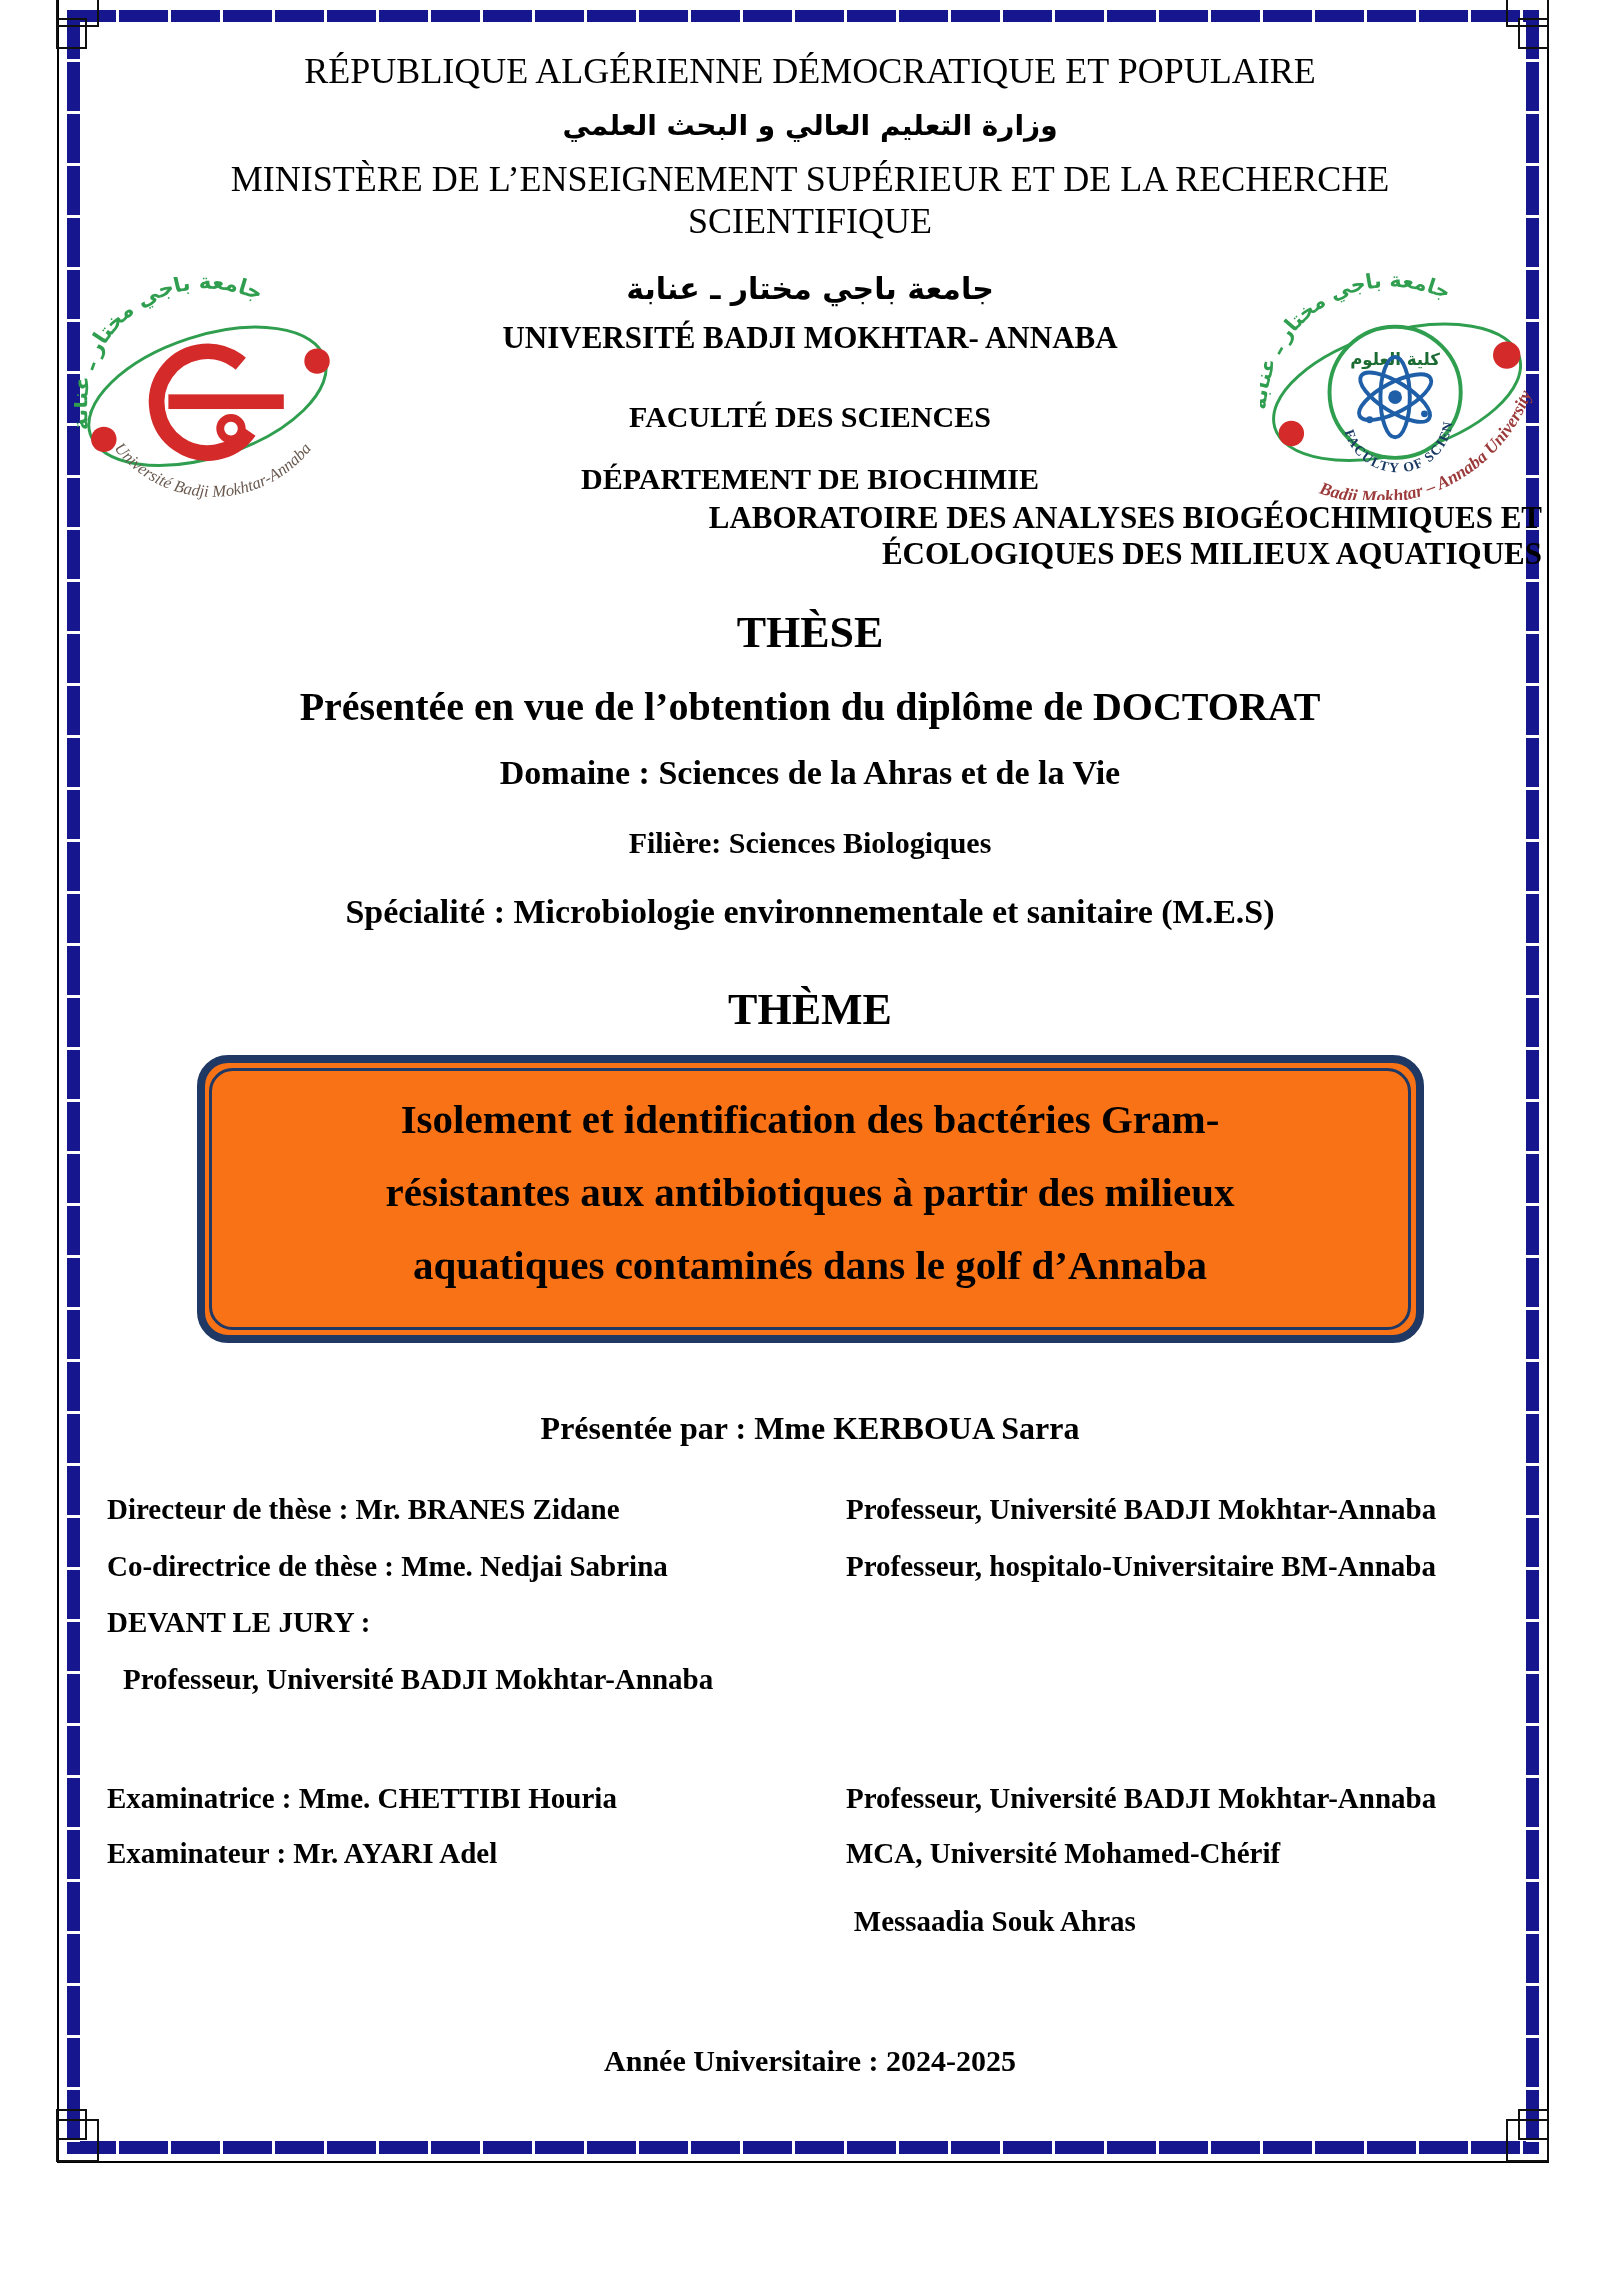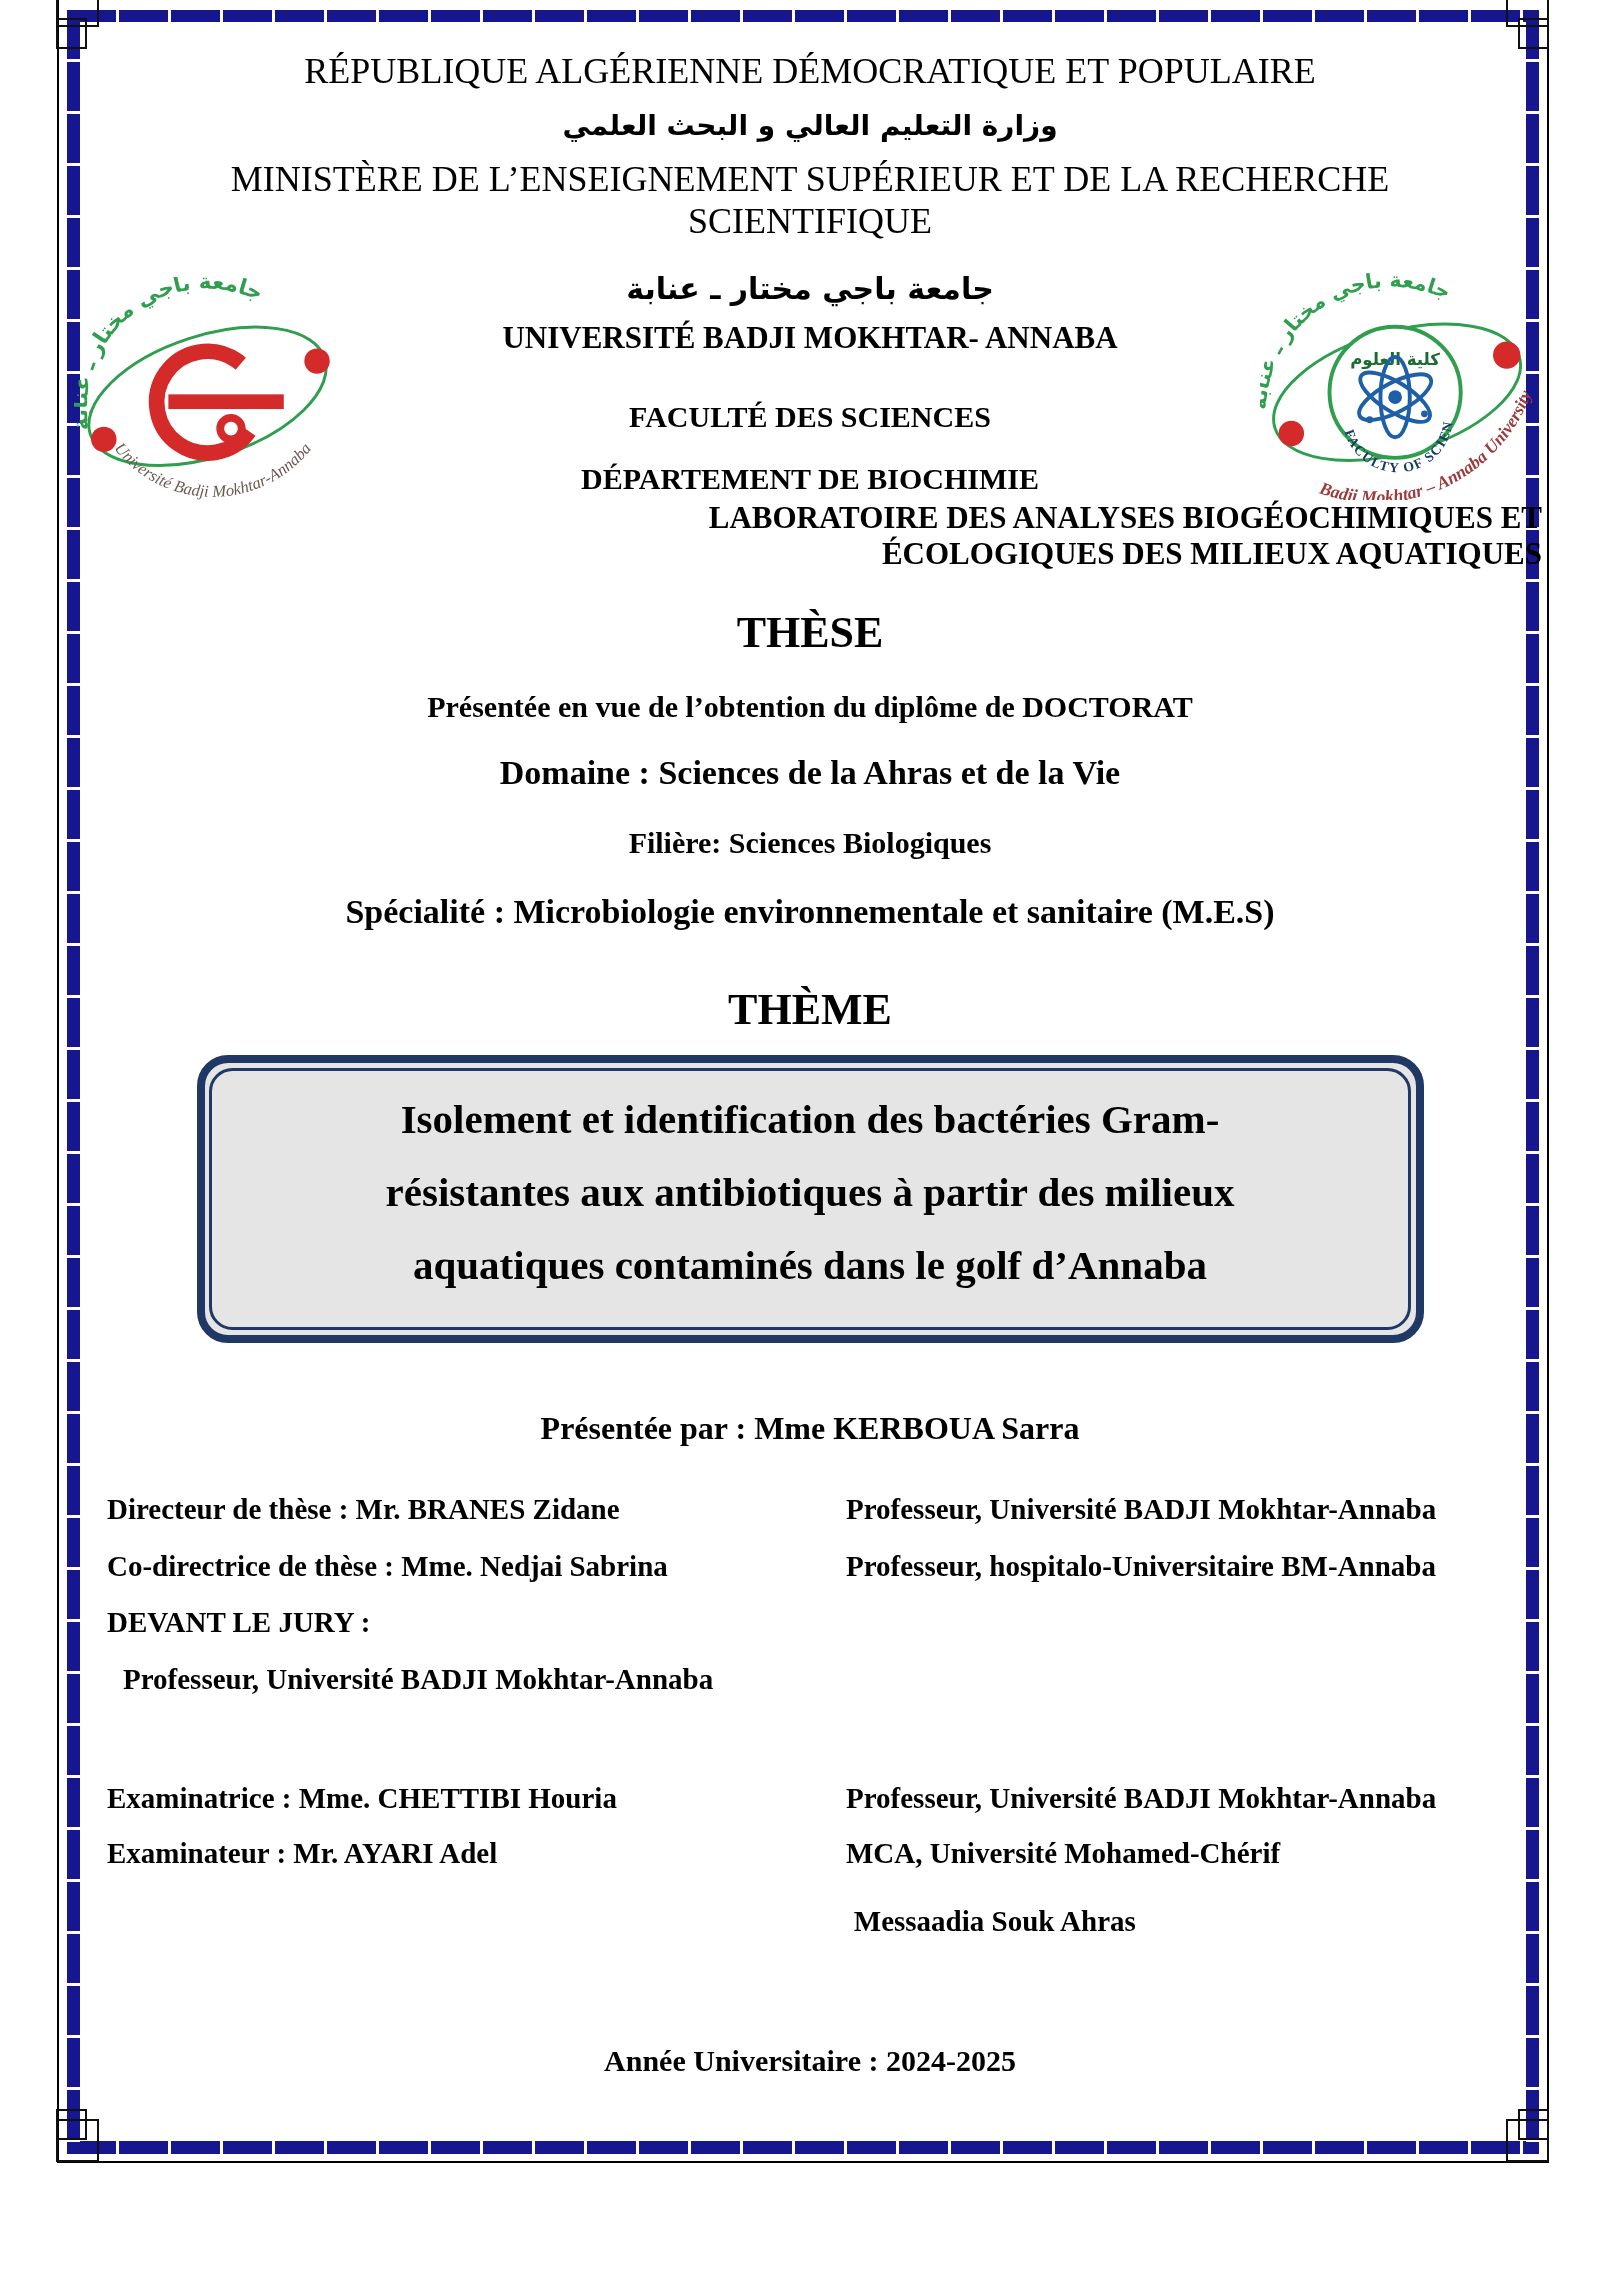--- a/index.html
+++ b/index.html
@@ -35,30 +35,30 @@
   .t-republic{font-size:36px;line-height:41px;font-weight:normal;}
   .t-ar{font-family:"DejaVu Sans",sans-serif;font-weight:bold;direction:rtl;}
   .t-ministry-ar{font-size:28px;line-height:39px;margin-top:13.7px !important;}
   .t-ministry{font-size:36px;line-height:42px;margin-top:13.7px !important;}
   .t-univ-ar{font-size:30px;line-height:41px;margin-top:25.5px !important;}
   .t-univ{font-size:31px;line-height:39px;font-weight:bold;margin-top:8.8px !important;}
   .t-faculty{font-size:30px;line-height:37px;font-weight:bold;margin-top:41px !important;}
   .t-dept{font-size:30px;line-height:37px;font-weight:bold;margin-top:25.5px !important;}
   .t-lab{font-size:31px;line-height:36px;font-weight:bold;margin-top:2.9px !important;text-align:right;}
   .t-these{font-size:44px;line-height:51px;font-weight:bold;margin-top:35px !important;}
-  .t-presentation{font-size:30px;line-height:39px;font-weight:bold;margin-top:29px !important;}
+  .t-presentation{font-size:40px;line-height:39px;font-weight:bold;margin-top:29px !important;}
   .t-domaine{font-size:34px;line-height:43px;font-weight:bold;margin-top:24.5px !important;}
   .t-filiere{font-size:30px;line-height:43px;font-weight:bold;margin-top:27.4px !important;}
   .t-specialite{font-size:34px;line-height:43px;font-weight:bold;margin-top:26.5px !important;text-align:center;}
   .t-theme{font-size:44px;line-height:51px;font-weight:bold;margin-top:51px !important;}
   
   .title-box-outer{
     margin:19.6px auto 0 auto;width:1227px;
     border:8.8px solid #1F3864;border-radius:31px;padding:4.9px;box-sizing:border-box;
-    background:#e5e5e5;
+    background:#f97316;
   }
   .title-box-inner{
     border:3.9px solid #1F3864;border-radius:23.5px;
     padding:11.8px 19.6px 25.5px 19.6px;
   }
   .title-box-inner p{font-size:41px;line-height:73px;font-weight:bold;}
   
   .t-presented-by{font-size:32px;line-height:41px;font-weight:bold;margin-top:65px !important;}
   .jury{width:1406px;margin:43px 0 0 29px;text-align:left;}
   .jury-row{display:flex;font-size:29px;line-height:35px;font-weight:bold;}

